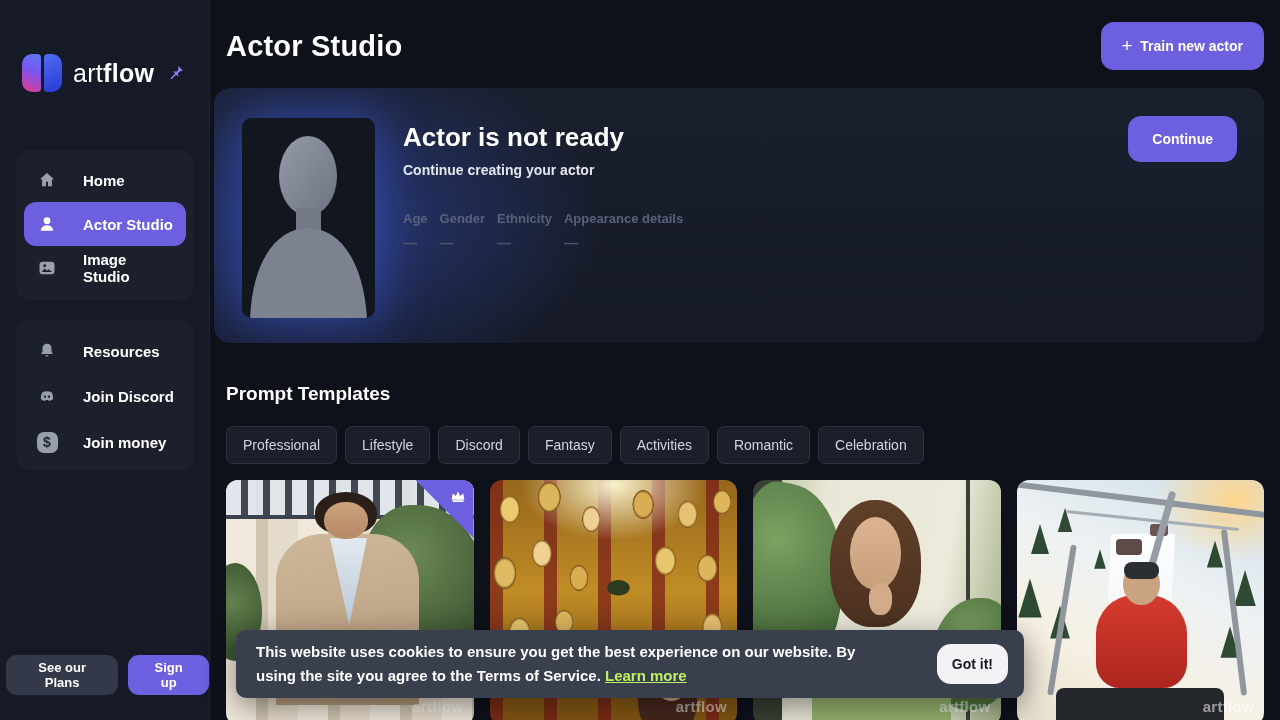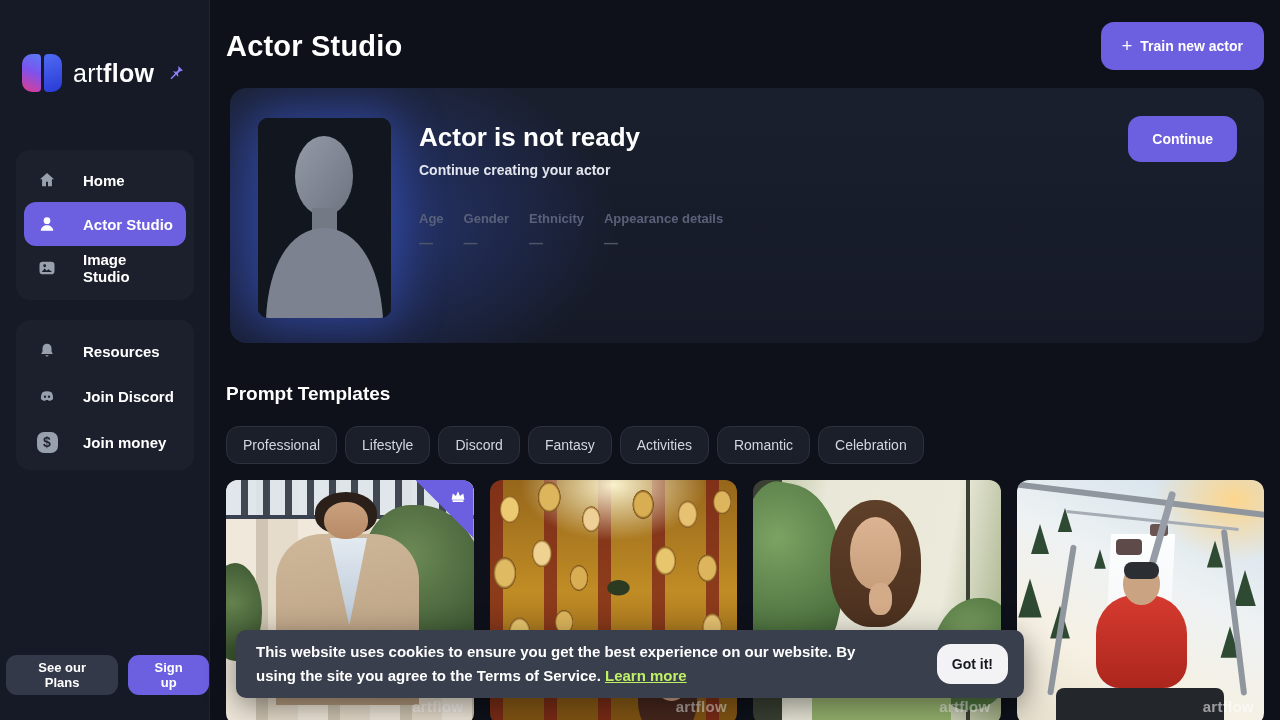--- a/index.html
+++ b/index.html
@@ -74,52 +74,52 @@
   .page-title { font-size:29px; font-weight:800; letter-spacing:.2px; padding-top:8px; }
   .btn-train {
     margin-left:auto; background:#6c5fe0; color:#fff; border:none; cursor:pointer;
     border-radius:13px; padding:0 21px; height:48px; font-weight:700; font-size:14px;
     font-family:inherit; display:flex; align-items:center; gap:8px;
   }
   .btn-train .plus { font-size:18px; font-weight:400; }
 
   
   .actor-card {
-    position:relative; margin:18px 16px 0 20px; height:255px;
+    position:relative; margin:18px 16px 0 4px; height:255px;
     border-radius:16px; overflow:hidden;
     background:
       radial-gradient(430px 280px at 120px 135px, rgba(62,96,230,.40), rgba(62,96,230,0) 62%),
       linear-gradient(#1a1f2e,#161a27);
     display:flex; padding:30px 28px;
   }
   .mannequin {
     width:133px; height:200px; flex:none; border-radius:10px; overflow:hidden;
     background:#10141f;
     box-shadow:0 0 46px 8px rgba(64,98,235,.45);
   }
   .mannequin svg { width:100%; height:100%; display:block; }
   .actor-info { margin-left:28px; padding-top:4px; }
   .actor-title { font-size:26px; font-weight:800; }
   .actor-sub { margin-top:9px; font-size:14px; font-weight:700; color:#e3e6ee; }
-  .meta-row { display:flex; gap:20px; margin-top:33px;align-items:center; }
+  .meta-row { display:flex; gap:12px; margin-top:33px;align-items:center; }
   .meta-label { font-size:13px; font-weight:700; color:#59617a; }
   .meta-value { margin-top:9px; font-size:14px; font-weight:700; color:#4e5568; }
   .btn-continue {
     position:absolute; right:27px; top:28px;
     background:#6c5fe0; color:#fff; border:none; cursor:pointer;
     border-radius:13px; padding:15px 24px; font-weight:700; font-size:14px;
     font-family:inherit;
   }
 
   
   .section-title { margin:40px 16px 0 16px; font-size:19px; font-weight:800; }
   .chips { display:flex; gap:8px; margin:21px 16px 0 16px; }
   .chip {
     background:#1b1f2a; border:1px solid #2c3140; color:#d2d6e0; cursor:pointer;
-    font-size:14px; padding:10px 16px; border-radius:13px; font-family:inherit;
+    font-size:14px; padding:10px 16px; border-radius:7px; font-family:inherit;
   }
 
   
   .gallery { display:grid; grid-template-columns:repeat(4,1fr); gap:16px; margin:16px 16px 0 16px; }
   .gcard { position:relative; height:245px; border-radius:12px; overflow:hidden; cursor:pointer; background:#222; }
   .wm {
     position:absolute; right:10px; bottom:10px; z-index:5;
     color:rgba(255,255,255,.55); font-weight:700; font-size:15px; letter-spacing:.3px;
   }
   .badge-corner {

